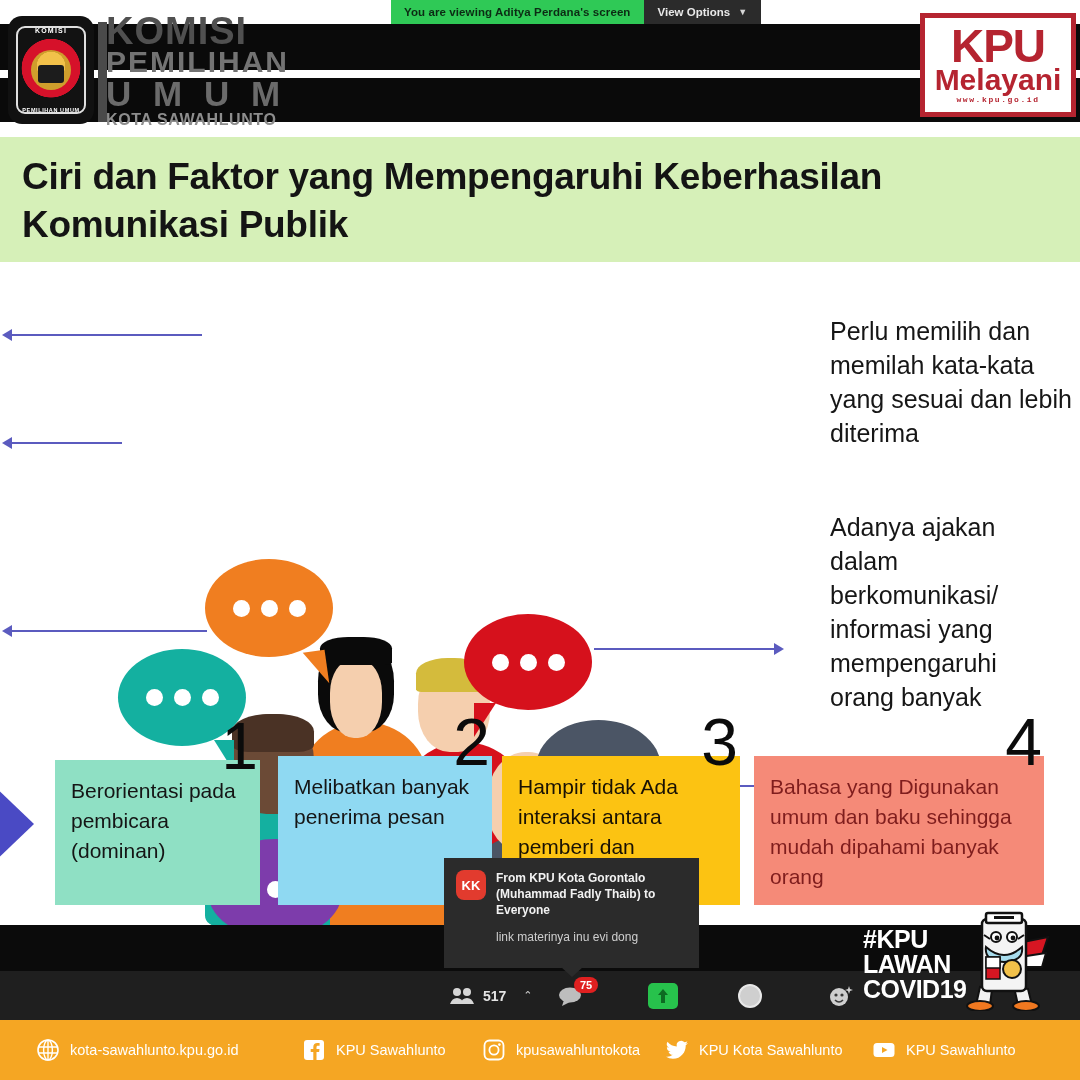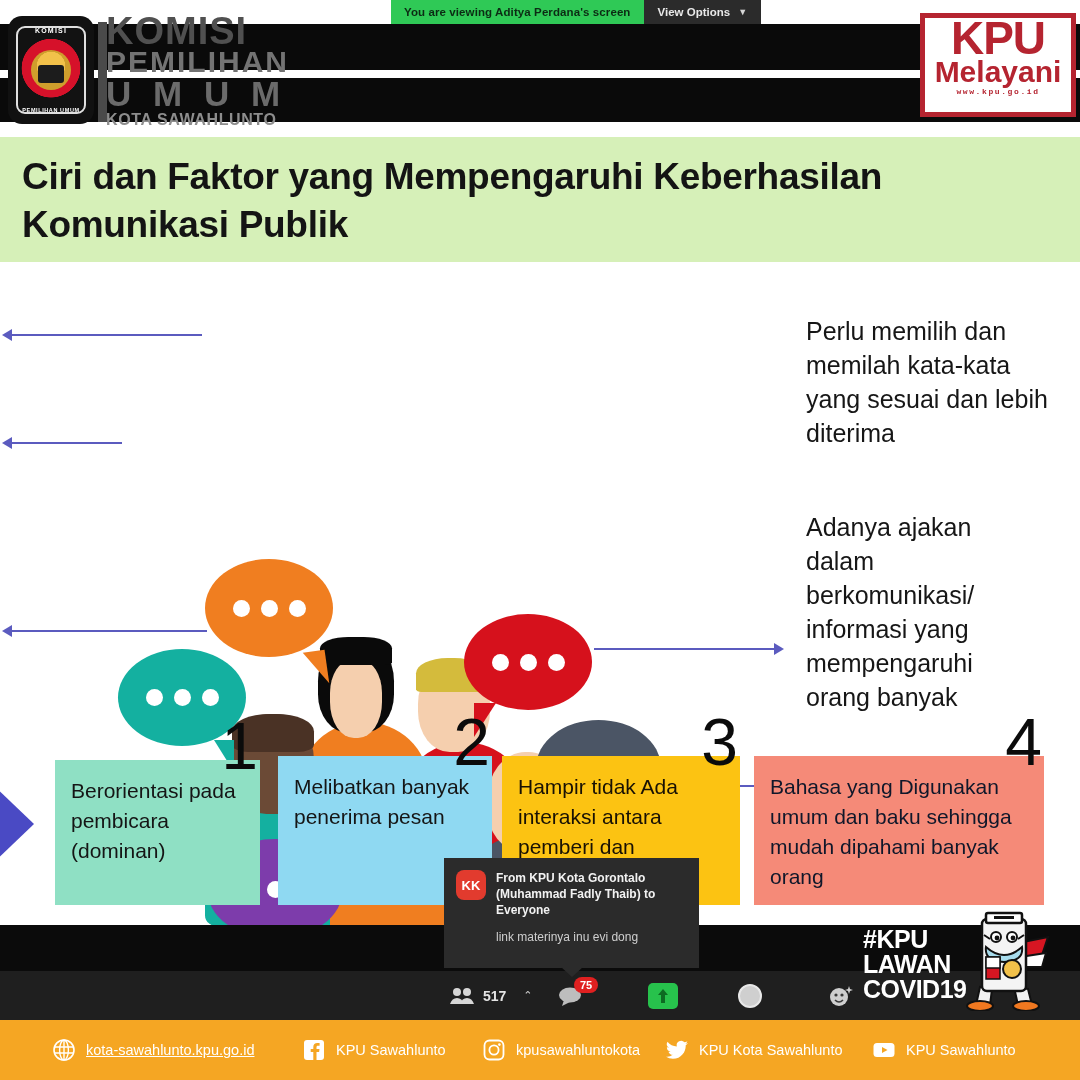--- a/index.html
+++ b/index.html
@@ -75,21 +75,21 @@
   .header-bar-tick { position:absolute; left: 98px; top: 22px; width: 9px; height: 100px; background:#4a4a4a; }
   .header-words { position: absolute; left: 106px; top: 16px; color:#4a4a4a; }
   .hw1 { font-size: 38px; font-weight: bold; line-height: 31px; letter-spacing: 1px; color:#505050; }
   .hw2 { font-size: 30px; font-weight: bold; line-height: 30px; letter-spacing: 2px; color:#737373; }
   .hw3 { font-size: 35px; font-weight: bold; line-height: 33px; letter-spacing: 6px; color:#6b6b6b; }
   .hw4 { font-size: 16px; font-weight: bold; line-height: 20px; letter-spacing: .6px; color:#8d8d8d; }
 
   .kpu-melayani {
     position: absolute; right: 4px; top: 13px; width: 156px; height: 104px;
     background: #ffffff; border: 5px solid #b52430;
-    display:flex; flex-direction:column; align-items:center; 
+    display:flex; flex-direction:column; align-items:center; justify-content:center;
     z-index: 40;
   }
   .km-kpu { font-size: 46px; font-weight: bold; color:#b52430; line-height:40px; letter-spacing:-1px; }
   .km-mel { font-size: 30px; font-weight: bold; color:#b52430; line-height:28px; font-style:normal; }
   .km-url { font-size: 8px; font-weight: bold; color:#b52430; letter-spacing:1.6px; margin-top:1px;font-family:Liberation Mono, monospace; }
 
   
   .slide-title {
     position: absolute; left: 0; top: 137px; width: 1080px; height: 125px;
     background: #d6f0b8; padding: 16px 26px 0 22px;
@@ -122,21 +122,21 @@
   .person { position:absolute; }
   .head { position:absolute; border-radius:48% 48% 44% 44%; }
   .body { position:absolute; border-radius:52% 52% 10% 10%; }
 
   .arrow-line { position:absolute; height:2px; background:#5b5bbf; }
   .arrow-head-r { position:absolute; width:0; height:0;
     border-top:6px solid transparent; border-bottom:6px solid transparent; border-left:10px solid #5b5bbf; }
   .arrow-head-l { position:absolute; width:0; height:0;
     border-top:6px solid transparent; border-bottom:6px solid transparent; border-right:10px solid #5b5bbf; }
 
-  .callout { position:absolute; font-size: 25px; line-height: 34px; color:#161616; width: 250px; }
+  .callout { position:absolute; font-size: 25px; line-height: 34px; color:#161616; width: 250px; margin-left: 24px; }
 
   .laser-dot {
     position:absolute; left:182px; top:665px; width:15px; height:15px; border-radius:50%;
     background: radial-gradient(circle, #e8102a 0 36%, rgba(232,16,42,.45) 55%, rgba(232,16,42,0) 75%);
   }
 
   
   .boxes { position:absolute; left:0; top:730px; width:1080px; height:195px; }
   .big-arrow {
     position:absolute; left:-14px; top:48px; width:0; height:0;
@@ -146,21 +146,21 @@
   .nbox { position:absolute; padding:16px 14px 10px 16px; }
   .nbox .txt { font-size:21px; line-height:30px; color:#151515; }
   .nbox .num {
     position:absolute; font-size:66px; font-weight:normal; color:#0b0b0b;
     line-height:60px; top:-44px; right:2px; font-family:"Liberation Sans", sans-serif;
   }
   #box1 { left:55px; top:30px; width:205px; height:145px; background:#8fe0c4; }
   #box2 { left:278px; top:26px; width:214px; height:149px; background:#8fd9f2; }
   #box3 { left:502px; top:26px; width:238px; height:149px; background:#fcc312; }
   #box4 { left:754px; top:26px; width:290px; height:149px; background:#f58a78; }
-  #box4 .txt { color:#0f172a; }
+  #box4 .txt { color:#7f1d1d; }
   #box3 .txt { color:#181104; }
 
   
   .chat-pop {
     position:absolute; left:444px; top:858px; width:255px; height:110px;
     background:#2b2b2b; z-index:50; padding:12px 12px 10px 12px;
     display:flex; gap:10px;
   }
   .chat-avatar {
     width:30px; height:30px; border-radius:8px; background:#e23b2e;
@@ -207,21 +207,21 @@
   }
   .mascot { position:absolute; right:18px; top:2px; width:96px; height:104px; }
 
   
   .footer {
     position:absolute; left:0; top:1020px; width:1080px; height:60px;
     background:#f5a623; display:flex; align-items:center;
   }
   .f-item { display:flex; align-items:center; gap:10px; color:#fff; font-size:14.5px; white-space:nowrap; }
   .f-icon { width:24px; height:24px; flex:0 0 auto; }
-  #f0 { position:absolute; left:52px;text-decoration:underline; }
+  #f0 { position:absolute; left:36px; }
   #f1 { position:absolute; left:302px; }
   #f2 { position:absolute; left:482px; }
   #f3 { position:absolute; left:665px; }
   #f4 { position:absolute; left:872px; }
 </style>
 </head>
 <body>
 
 <div id="stage">
 

